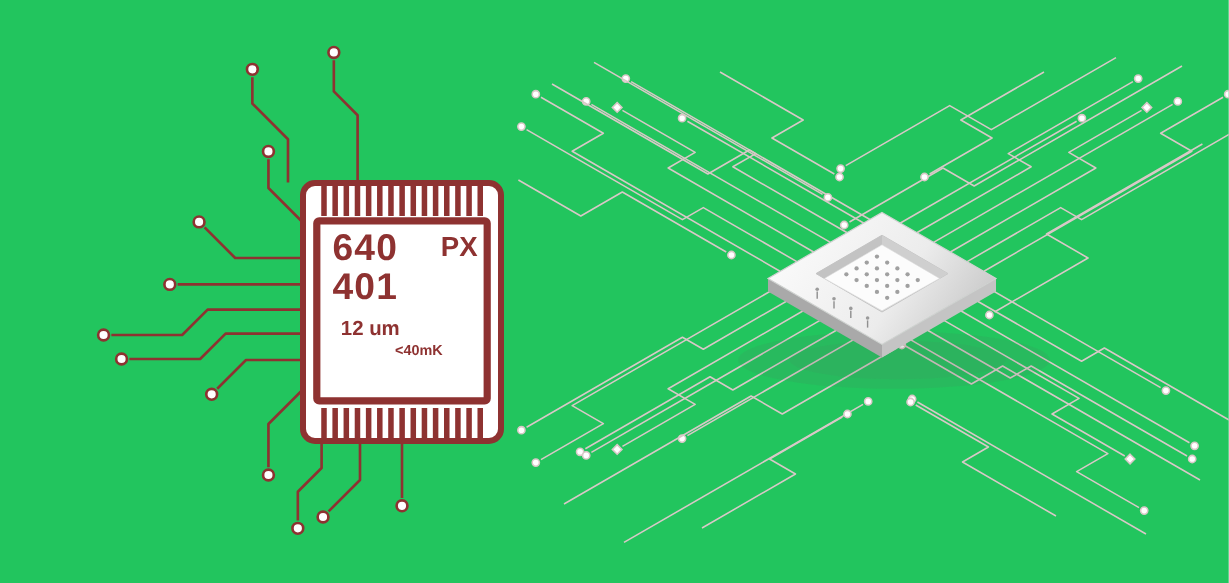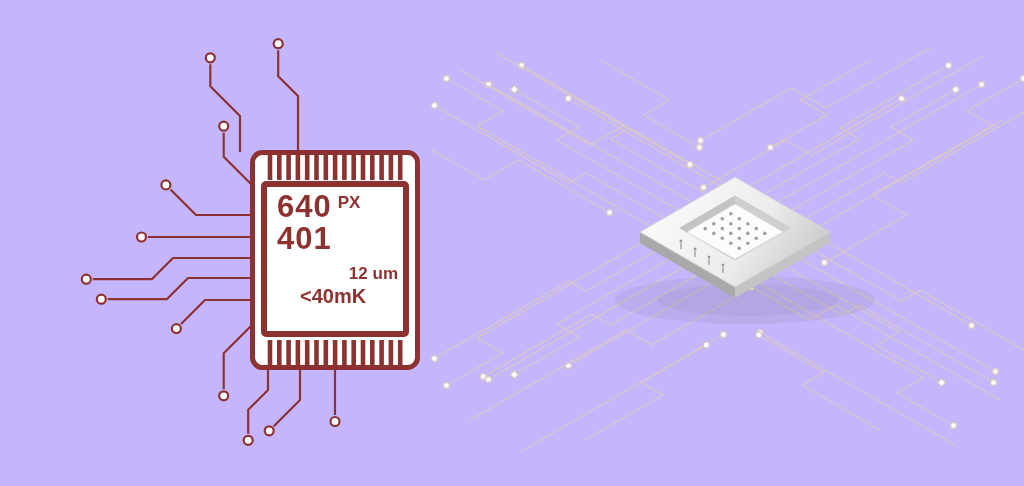--- a/index.html
+++ b/index.html
@@ -1,25 +1,25 @@
 <!DOCTYPE html>
 <html><head>
 <meta charset="utf-8">
 <style>
   *{box-sizing:border-box}
   html,body{margin:0;padding:0}
   body{width:1024px;height:486px;background:#ffffff;font-family:"Liberation Sans",sans-serif;overflow:hidden}
-  .stage{position:relative;width:1024px;height:486px;background:#c4b5fd}
+  .stage{position:relative;width:1024px;height:486px;background:#22c55e}
   .stage svg{position:absolute;left:0;top:0}
   .chip-text .t{position:absolute;color:#8e3231;font-weight:700;line-height:1;white-space:nowrap}
   .v1{left:277px;top:191px;font-size:31px;letter-spacing:1px}
   .v2{left:277px;top:223px;font-size:31px;letter-spacing:1px}
-  .unit{left:300px;top:194px;width:98px;text-align:center;font-size:17px}
-  .s1{left:300px;top:265px;width:98px;text-align:right;font-size:17px}
-  .s2{left:300px;top:286px;width:98px;text-align:left;font-size:20px}
+  .unit{left:300px;top:194px;width:98px;text-align:right;font-size:23px}
+  .s1{left:284px;top:265px;width:98px;font-size:17px}
+  .s2{left:300px;top:286px;width:98px;text-align:center;font-size:12px}
 </style>
 </head>
 <body>
 
 <div class="stage">
   <svg id="art" width="1024" height="486" viewBox="0 0 1024 486">
     <defs>
       <linearGradient id="topGrad" gradientUnits="userSpaceOnUse" x1="660" y1="185" x2="820" y2="290">
         <stop offset="0" stop-color="#fbfbfb"></stop>
         <stop offset="0.55" stop-color="#ececec"></stop>

